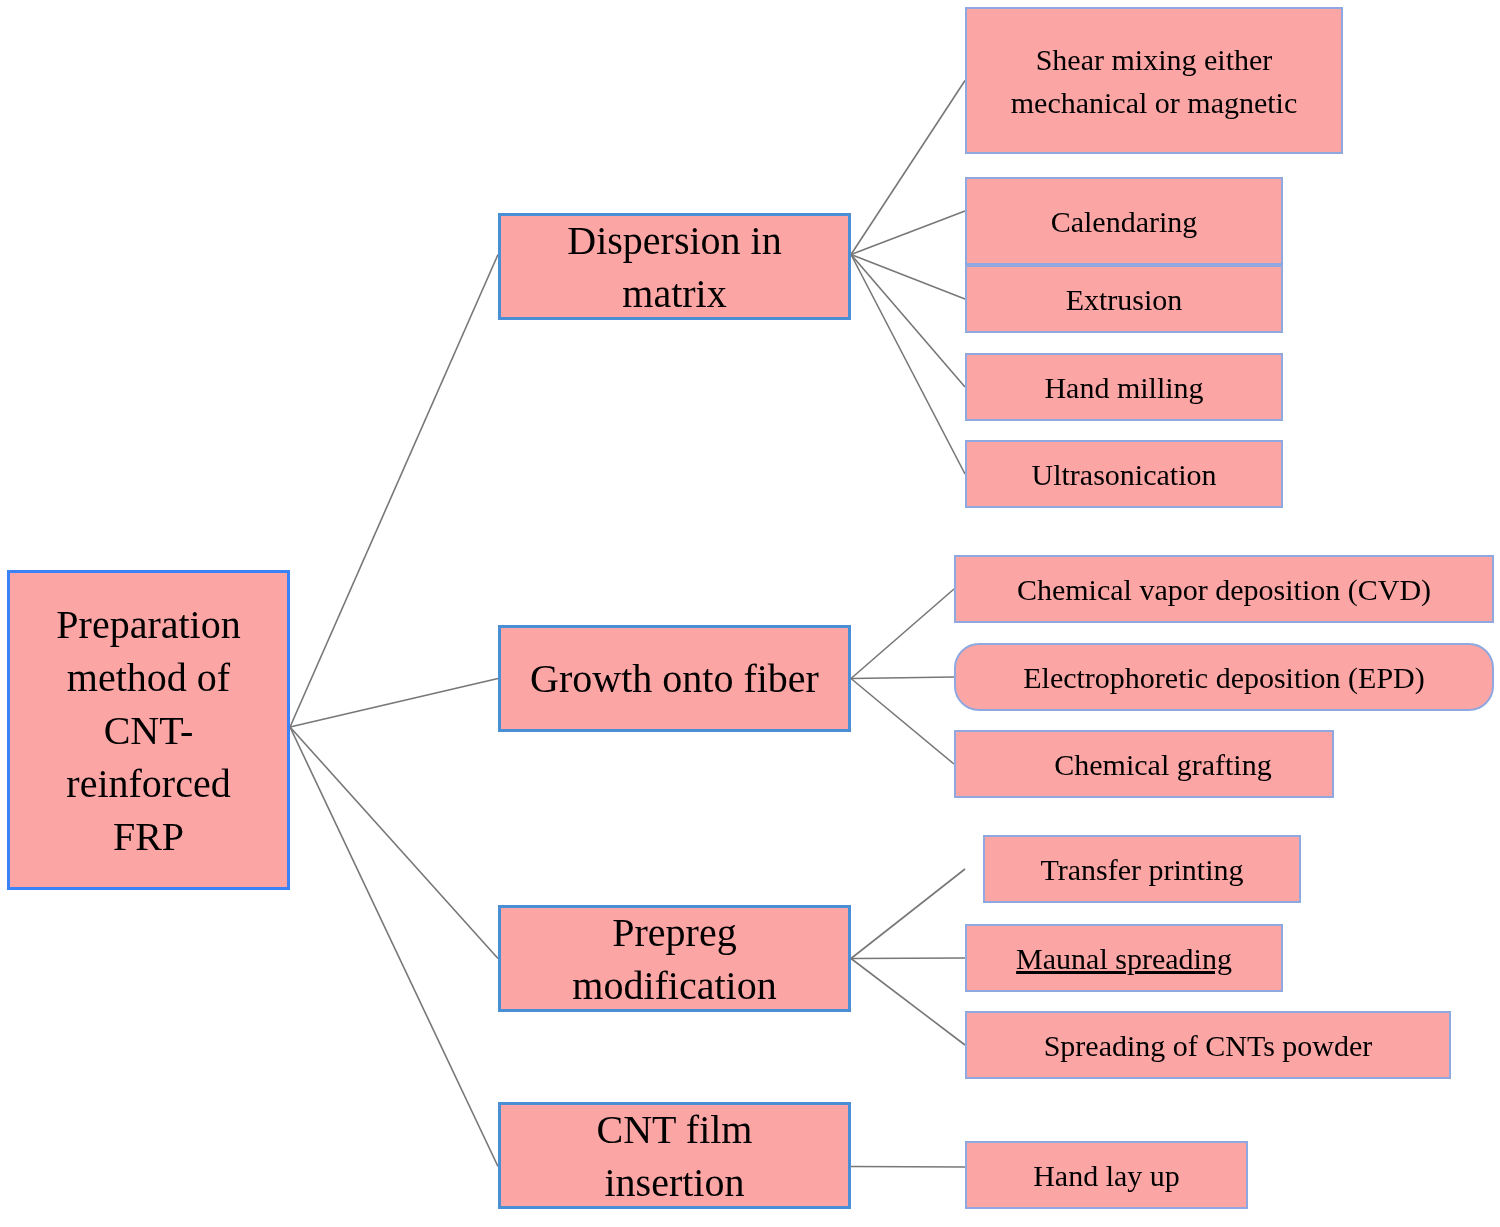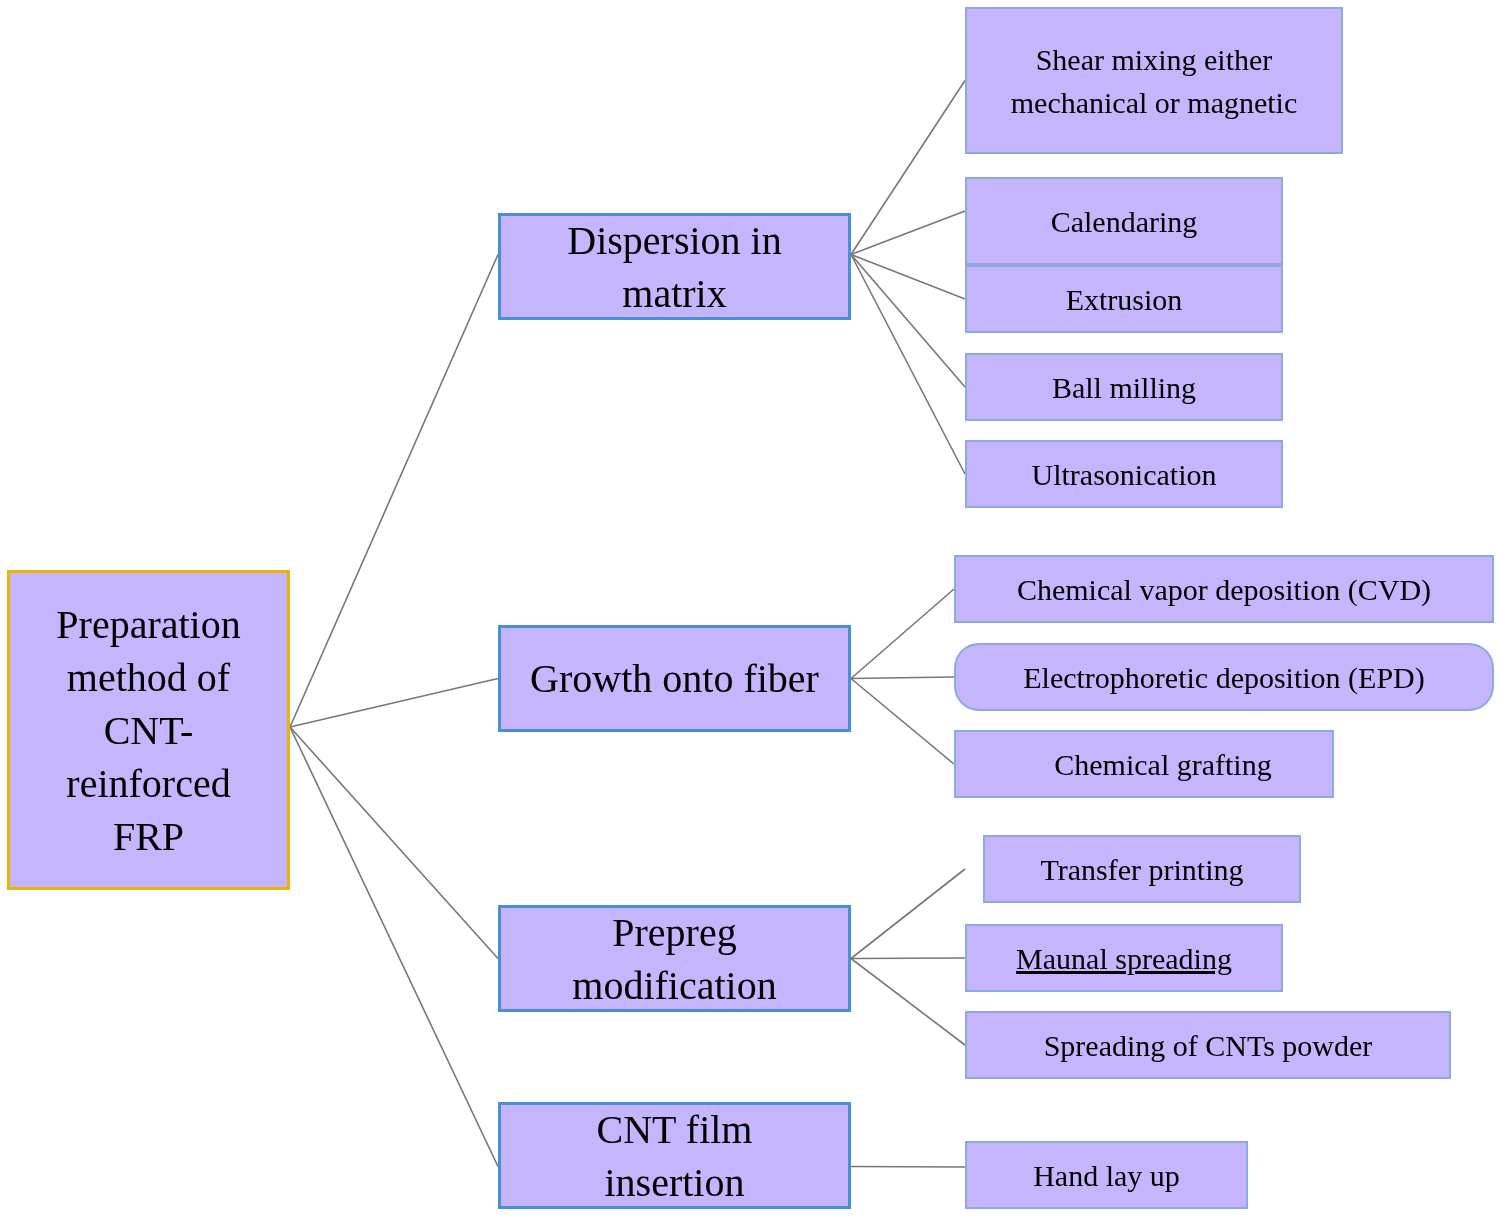--- a/index.html
+++ b/index.html
@@ -1,21 +1,21 @@
 <!DOCTYPE html>
 <html><head>
 <meta charset="utf-8">
 <style>
   html, body { margin: 0; padding: 0; background: #ffffff; }
   body { width: 1500px; height: 1227px; position: relative; overflow: hidden;
          font-family: "Liberation Serif", "DejaVu Serif", serif; color: #000; }
   svg.links { position: absolute; left: 0; top: 0; width: 1500px; height: 1227px; }
-  .box { position: absolute; box-sizing: border-box; background: #c4b5fd;
+  .box { position: absolute; box-sizing: border-box; background: #fca5a5;
          display: flex; align-items: center; justify-content: center; text-align: center; }
-  .root { border: 3px solid #eab308; font-size: 40px; line-height: 53px; }
+  .root { border: 3px solid #3b82f6; font-size: 40px; line-height: 53px; }
   .cat  { border: 3px solid #4a8fd6; font-size: 40px; line-height: 53px; }
   .leaf { border: 2.5px solid #8fa9e0; font-size: 30px; line-height: 43px; }
   .root span, .cat span, .leaf span { white-space: pre-line; }
 </style>
 </head>
 <body>
 
 <svg class="links">
     <line x1="290" y1="727" x2="498" y2="254.5" stroke="#777777" stroke-width="1.6"></line>
     <line x1="851" y1="254.5" x2="965" y2="80.5" stroke="#777777" stroke-width="1.6"></line>
@@ -63,21 +63,21 @@
   <span>Shear mixing either
 mechanical or magnetic</span>
 </div>
 <div class="box leaf" id="l0-1" style="left:965px;top:177px;width:318px;height:88px;">
   <span>Calendaring</span>
 </div>
 <div class="box leaf" id="l0-2" style="left:965px;top:265px;width:318px;height:68px;">
   <span>Extrusion</span>
 </div>
 <div class="box leaf" id="l0-3" style="left:965px;top:353px;width:318px;height:68px;">
-  <span>Ball milling</span>
+  <span>Hand milling</span>
 </div>
 <div class="box leaf" id="l0-4" style="left:965px;top:440px;width:318px;height:68px;">
   <span>Ultrasonication</span>
 </div>
 
 <div class="box leaf" id="l1-0" style="left:954px;top:555px;width:540px;height:68px;">
   <span>Chemical vapor deposition (CVD)</span>
 </div>
 <div class="box leaf" id="l1-1" style="left:954px;top:643px;width:540px;height:68px;border-radius:25px;">
   <span>Electrophoretic deposition (EPD)</span>

